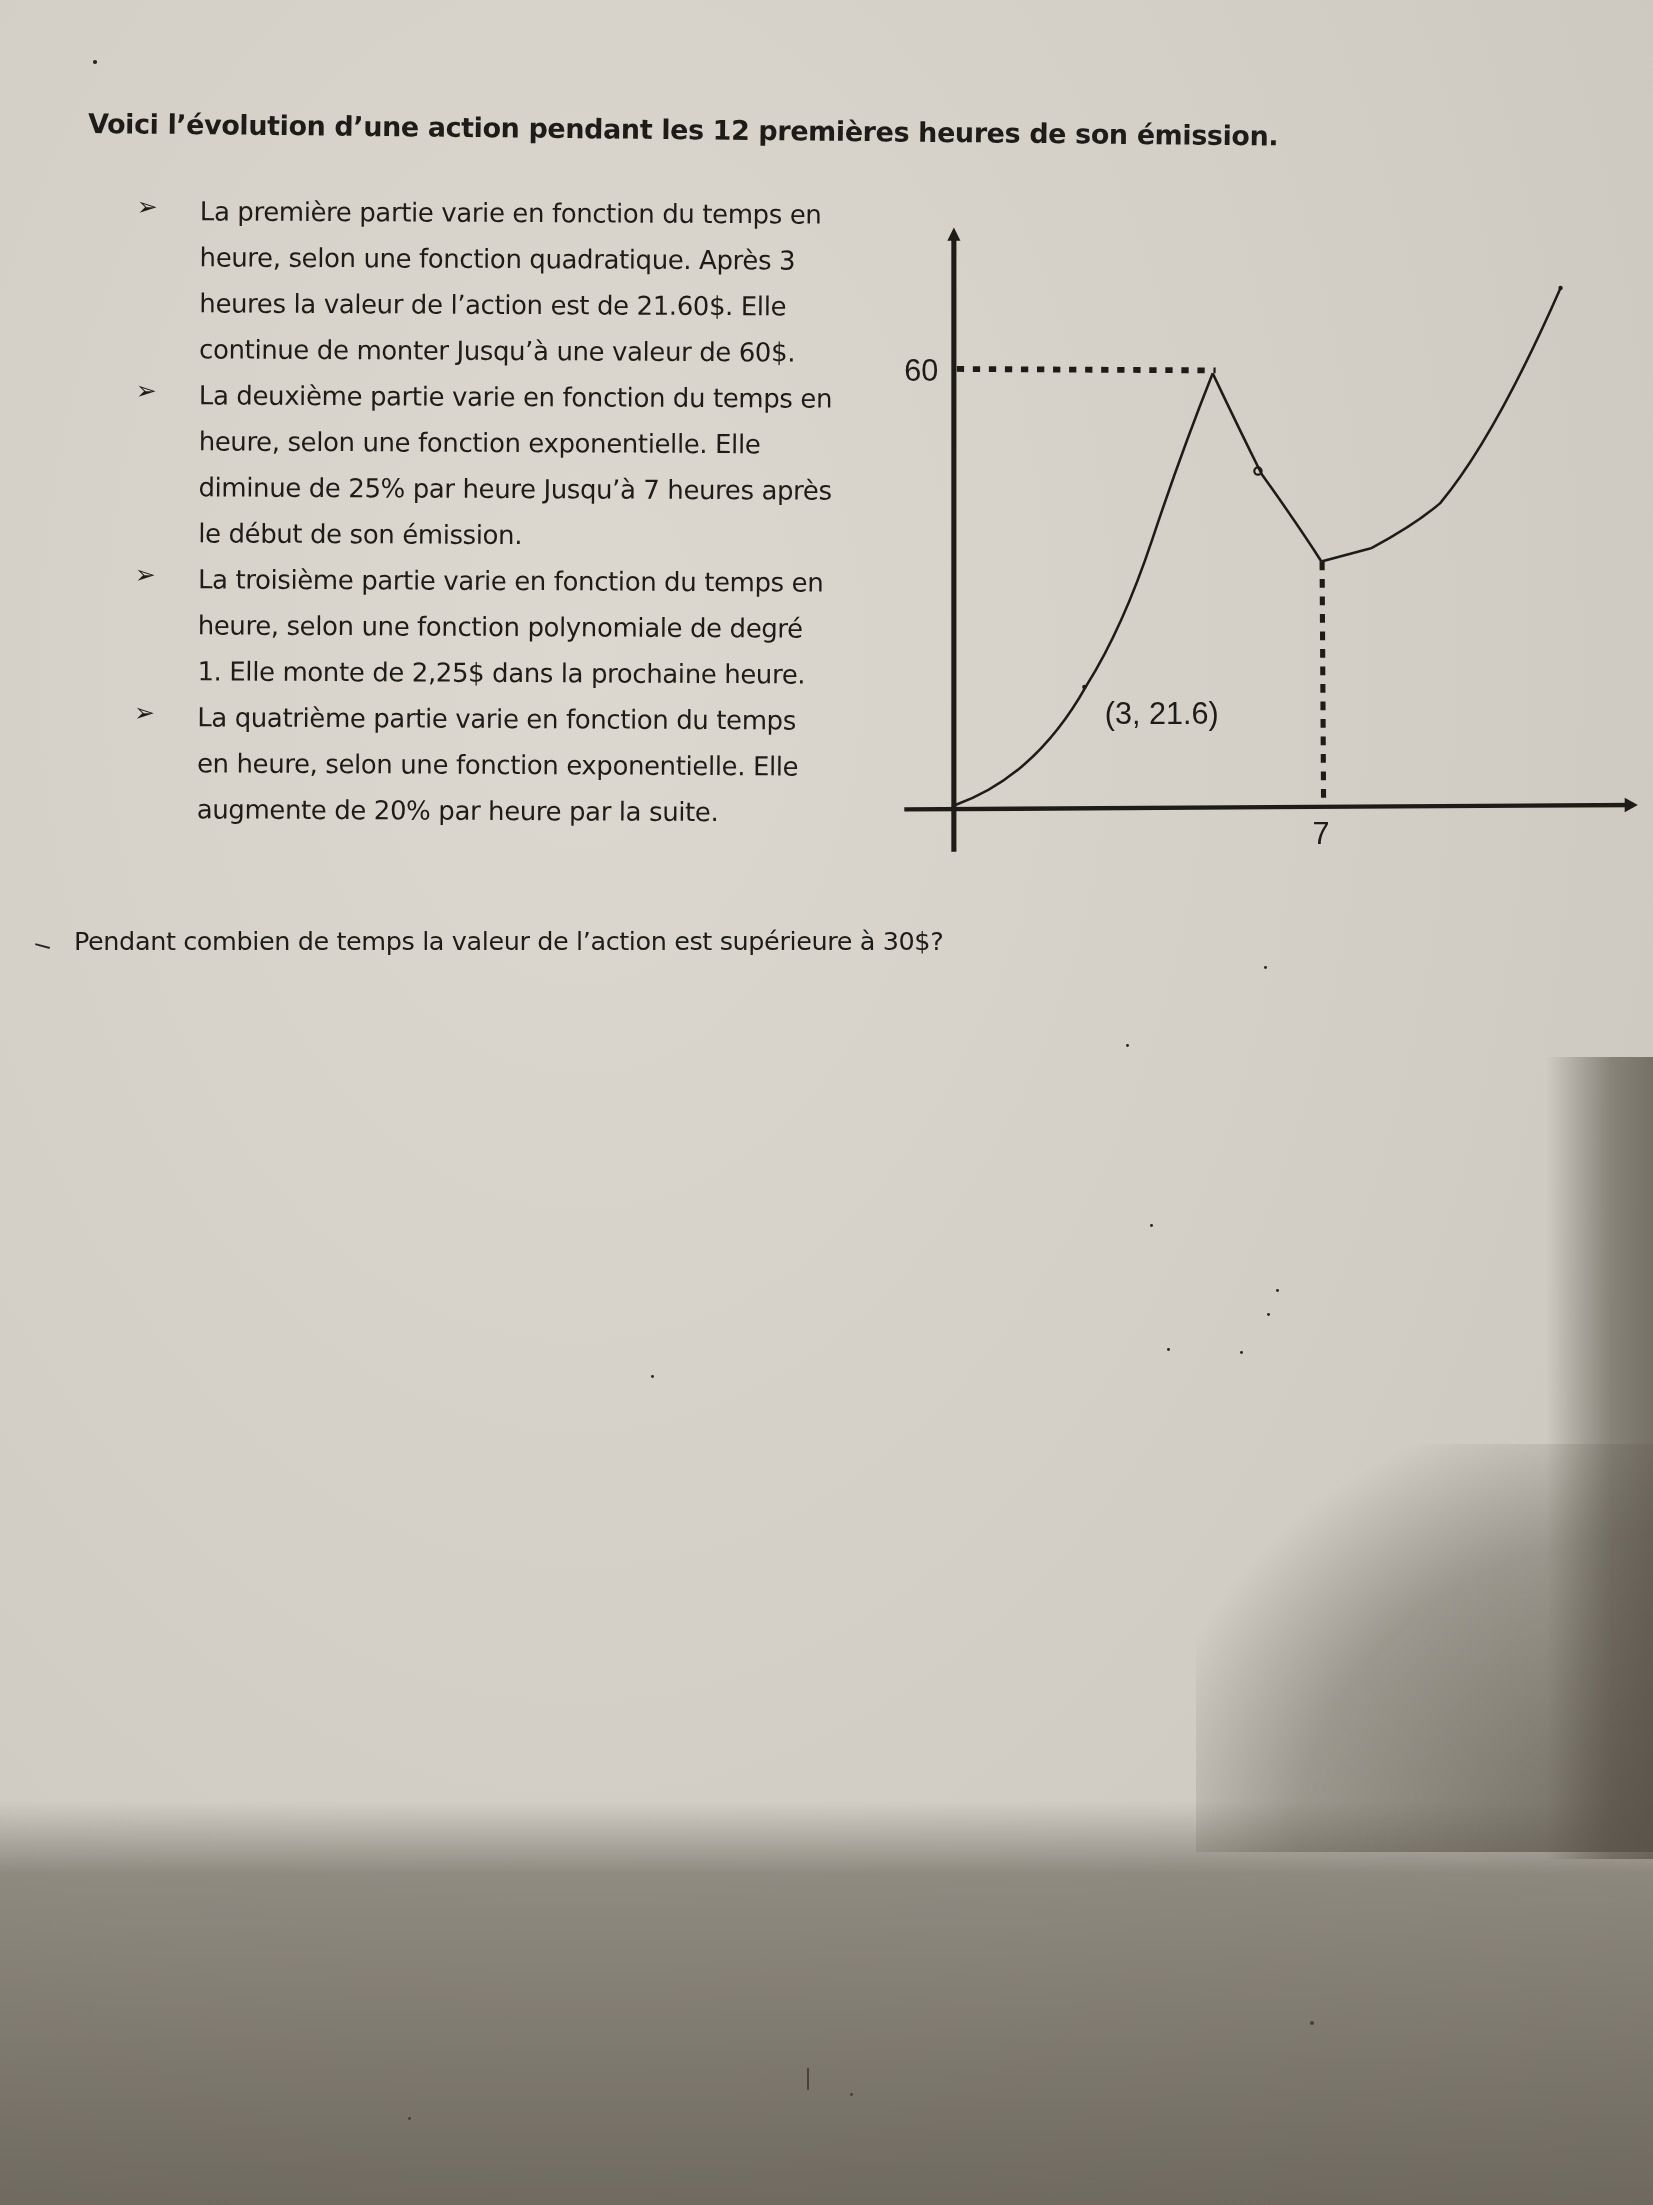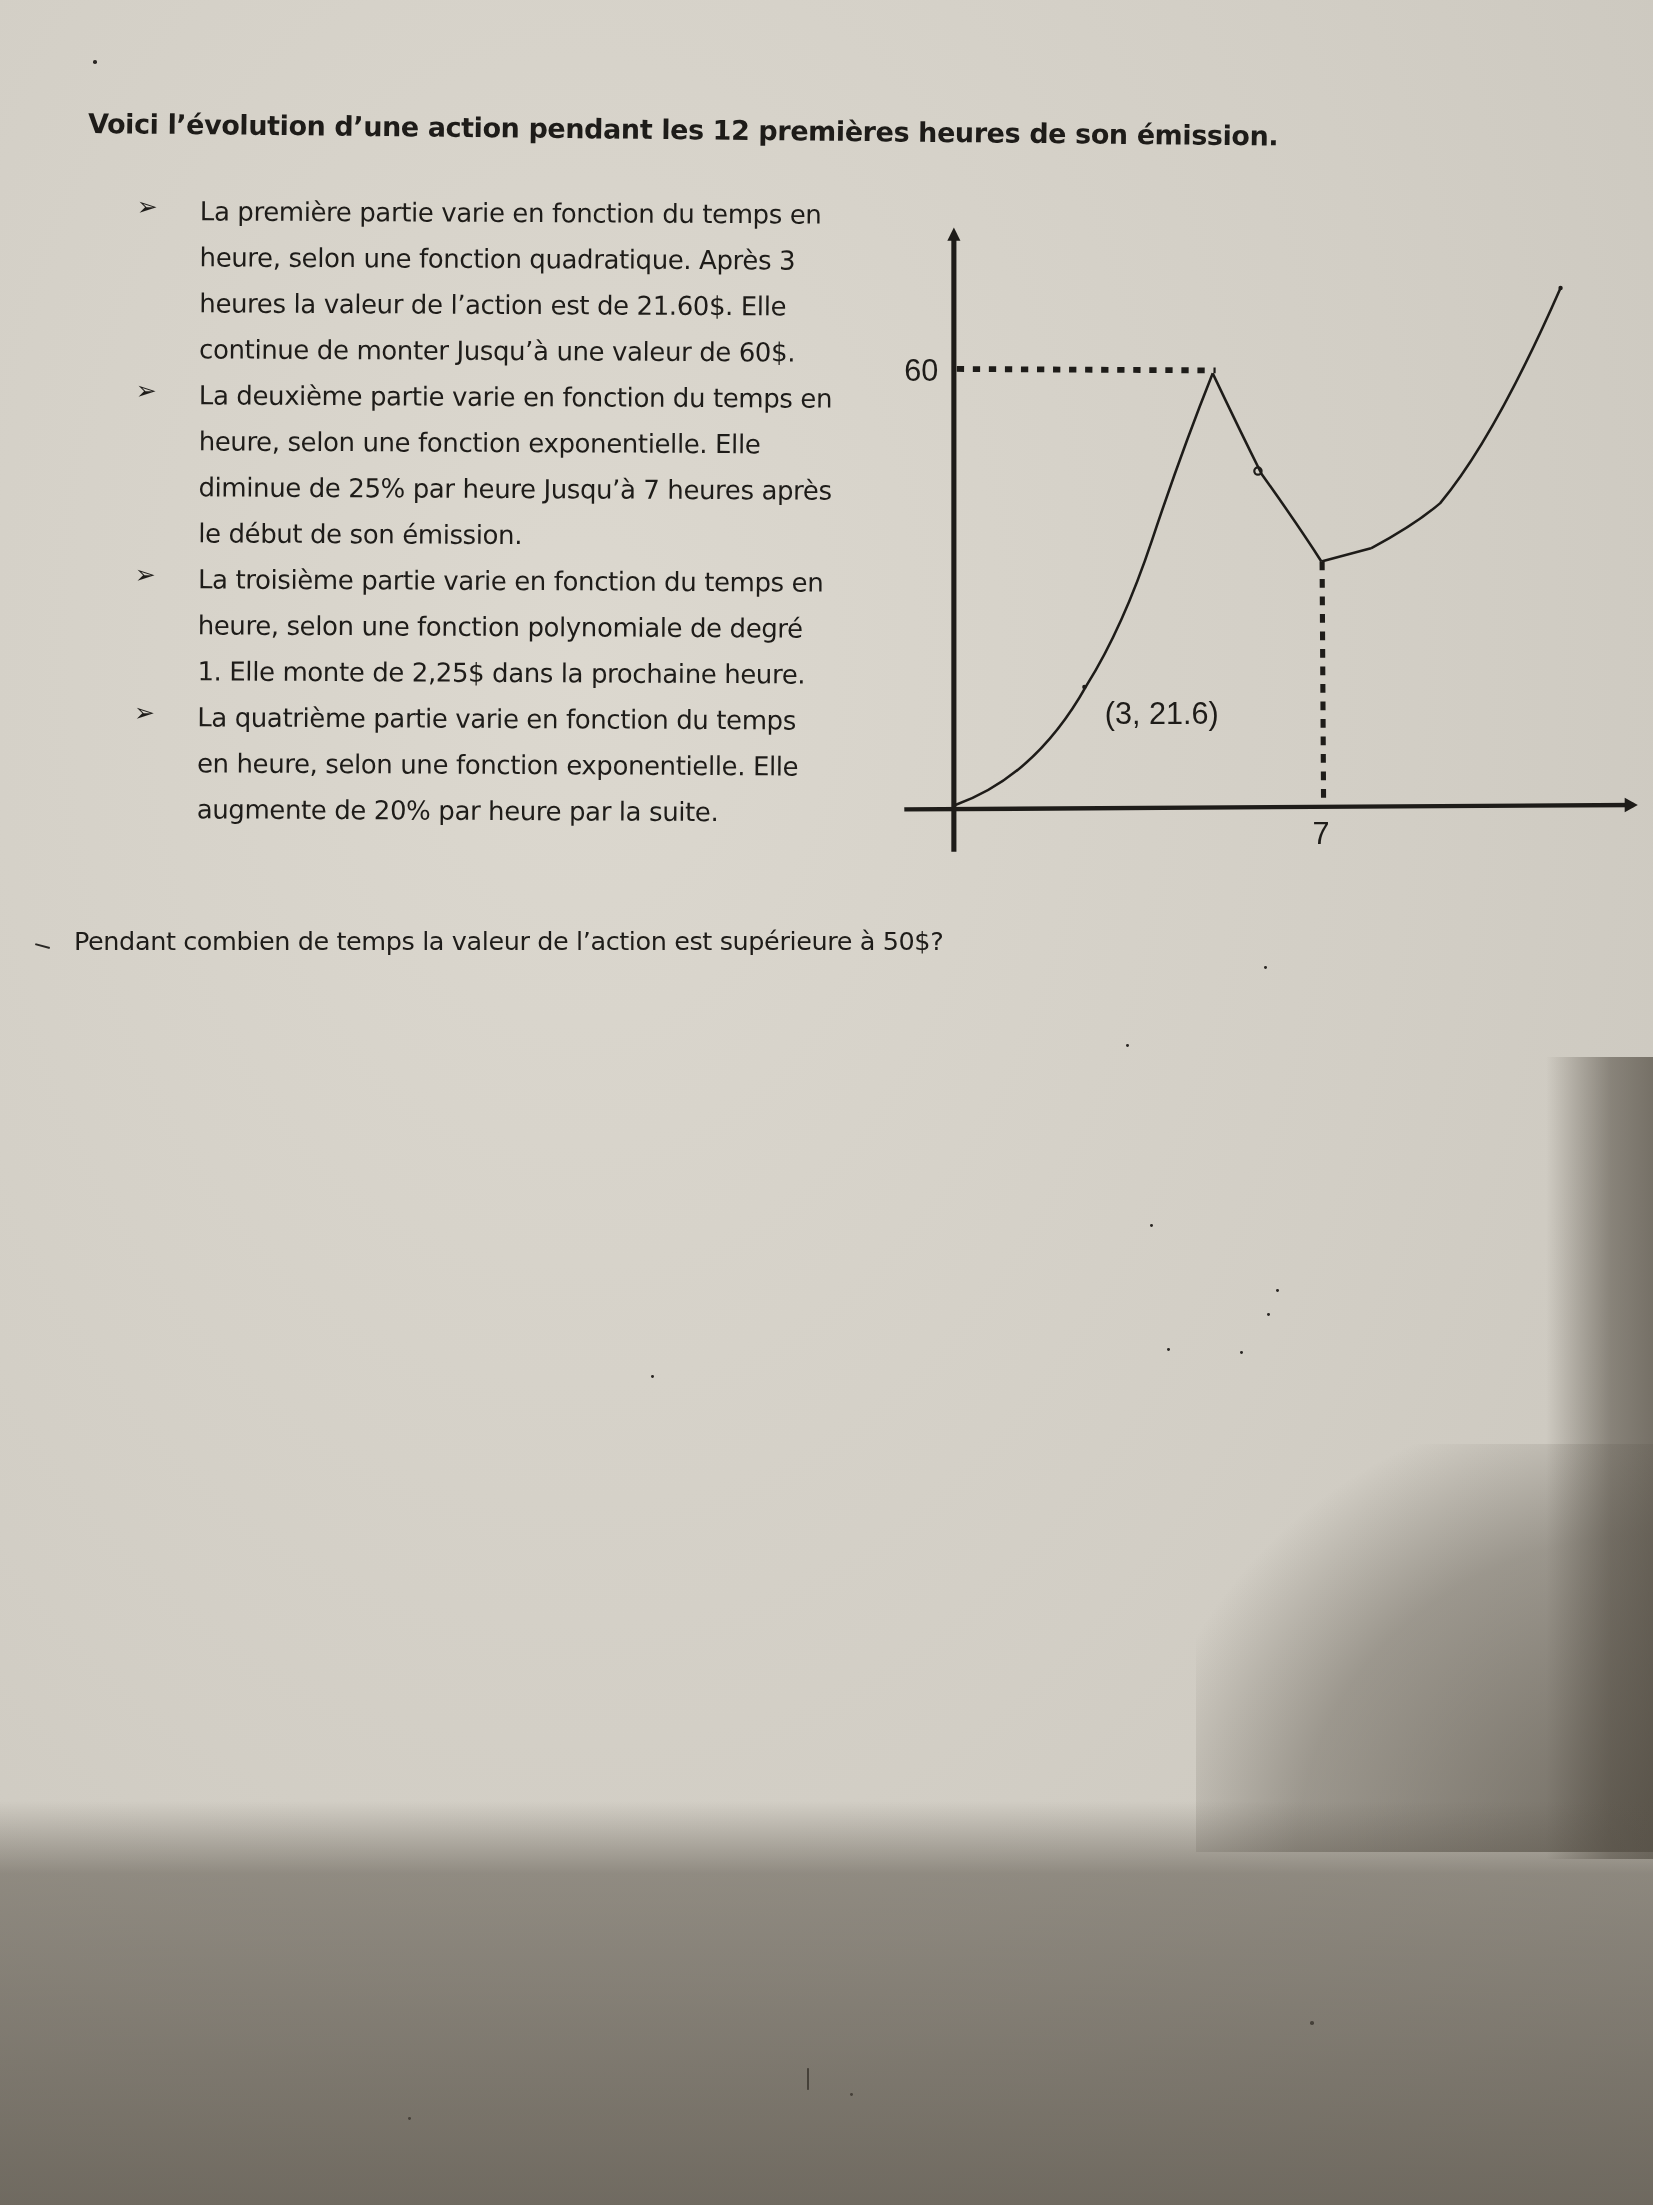--- a/index.html
+++ b/index.html
@@ -115,21 +115,21 @@
   <circle cx="1487" cy="942" r="3" fill="#1e1c19"></circle>
   <circle cx="1725" cy="646" r="5" fill="none" stroke="#1e1c19" stroke-width="3"></circle>
   <circle cx="2140" cy="395" r="3" fill="#1e1c19"></circle>
 
   <text x="1240" y="522" font-family="Liberation Sans, sans-serif" font-size="42" fill="#1e1c19">60</text>
   <text x="1800" y="1158" font-family="Liberation Sans, sans-serif" font-size="42" fill="#1e1c19">7</text>
   <text x="1515" y="993" font-family="Liberation Sans, sans-serif" font-size="42" fill="#1e1c19">(3, 21.6)</text>
 </svg>
 
 <div class="question-dash"></div>
-<div class="question">Pendant combien de temps la valeur de l’action est supérieure à 50$?</div>
+<div class="question">Pendant combien de temps la valeur de l’action est supérieure à 30$?</div>
 
 <div class="speck" style="left:93px;top:60px;width:3.6px;height:3.6px;"></div>
 <div class="speck" style="left:1264px;top:966px;width:2.9px;height:2.9px;"></div>
 <div class="speck" style="left:1126px;top:1044px;width:2.9px;height:2.9px;"></div>
 <div class="speck" style="left:1276px;top:1289px;width:2.9px;height:2.9px;"></div>
 <div class="speck" style="left:1267px;top:1313px;width:2.9px;height:2.9px;"></div>
 <div class="speck" style="left:1240px;top:1351px;width:2.9px;height:2.9px;"></div>
 <div class="speck" style="left:1167px;top:1348px;width:2.9px;height:2.9px;"></div>
 <div class="speck" style="left:1150px;top:1224px;width:2.9px;height:2.9px;"></div>
 <div class="speck" style="left:651px;top:1375px;width:2.9px;height:2.9px;"></div>

